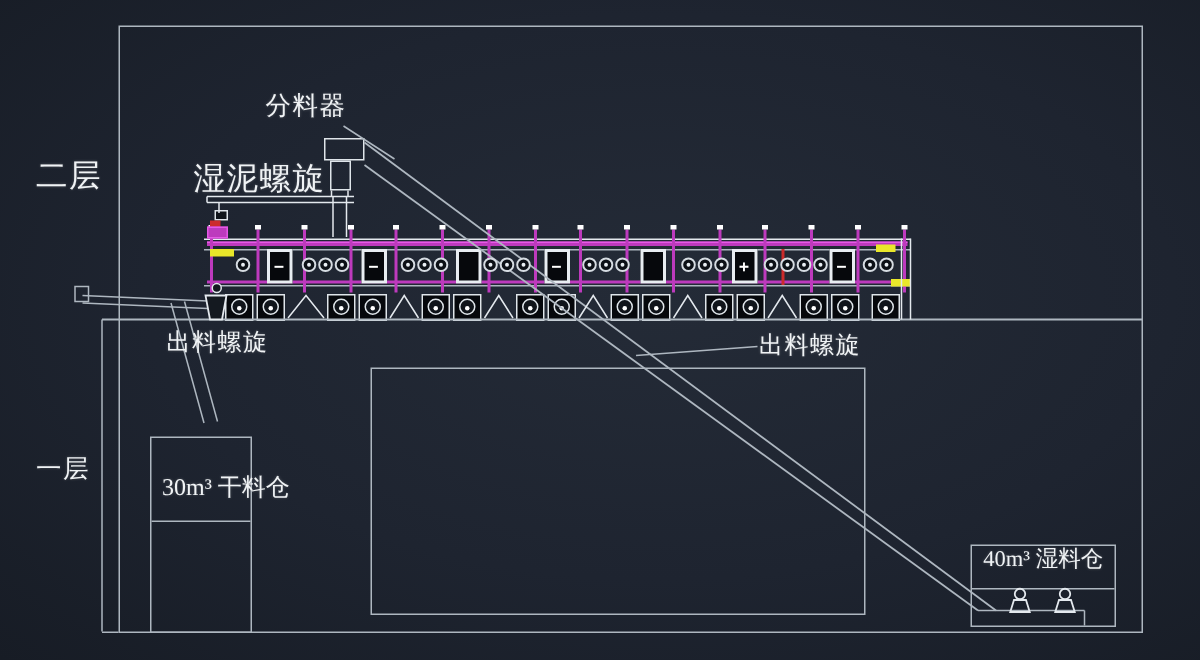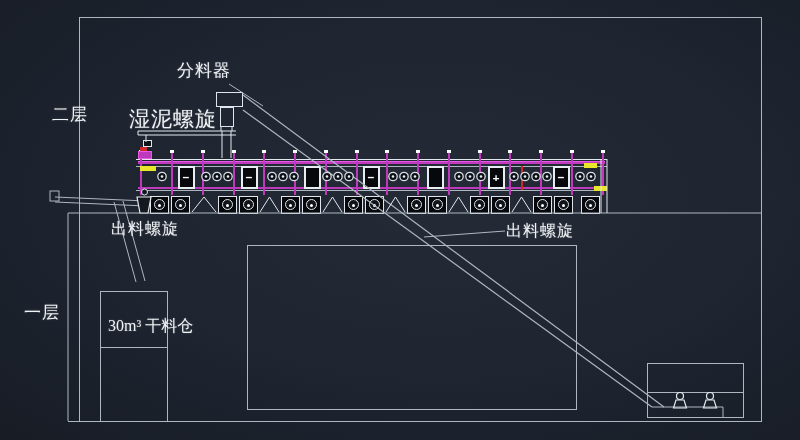--- a/index.html
+++ b/index.html
@@ -239,20 +239,21 @@
         <polyline points="512,212 521.5,197 531,212" fill="none" stroke="#e4e9ee" stroke-width="1"></polyline>
       </g>
       <g>
         <circle cx="680" cy="396" r="3.5" fill="none" stroke="#e4e9ee" stroke-width="1.2"></circle>
         <path d="M676,400 L684,400 L686.5,408 L673.5,408 Z" fill="none" stroke="#e4e9ee" stroke-width="1.2"></path>
         <circle cx="710" cy="396" r="3.5" fill="none" stroke="#e4e9ee" stroke-width="1.2"></circle>
         <path d="M706,400 L714,400 L716.5,408 L703.5,408 Z" fill="none" stroke="#e4e9ee" stroke-width="1.2"></path>
       </g>
     </svg>
 
-  <div class="lbl" style="left:24px;top:106px;font-size:17px;margin-left:28px;">二层</div>
+  <div class="lbl" style="left:24px;top:106px;font-size:21px;">二层</div>
   <div class="lbl" style="left:24px;top:304px;font-size:17px;">一层</div>
   <div class="lbl" style="left:177px;top:62px;font-size:17px;">分料器</div>
   <div class="lbl" style="left:129px;top:108px;font-size:21px;">湿泥螺旋</div>
   <div class="lbl" style="left:111px;top:220px;font-size:16px;">出料螺旋</div>
   <div class="lbl" style="left:506px;top:222px;font-size:16px;">出料螺旋</div>
   <div class="lbl" style="left:108px;top:317px;font-size:16px;letter-spacing:0;">30m³ 干料仓</div>
+  <div class="lbl" style="left:647px;top:365px;width:97px;text-align:center;font-size:15px;letter-spacing:0;">40m³ 湿料仓</div>
 </div>
 
 </body></html>

